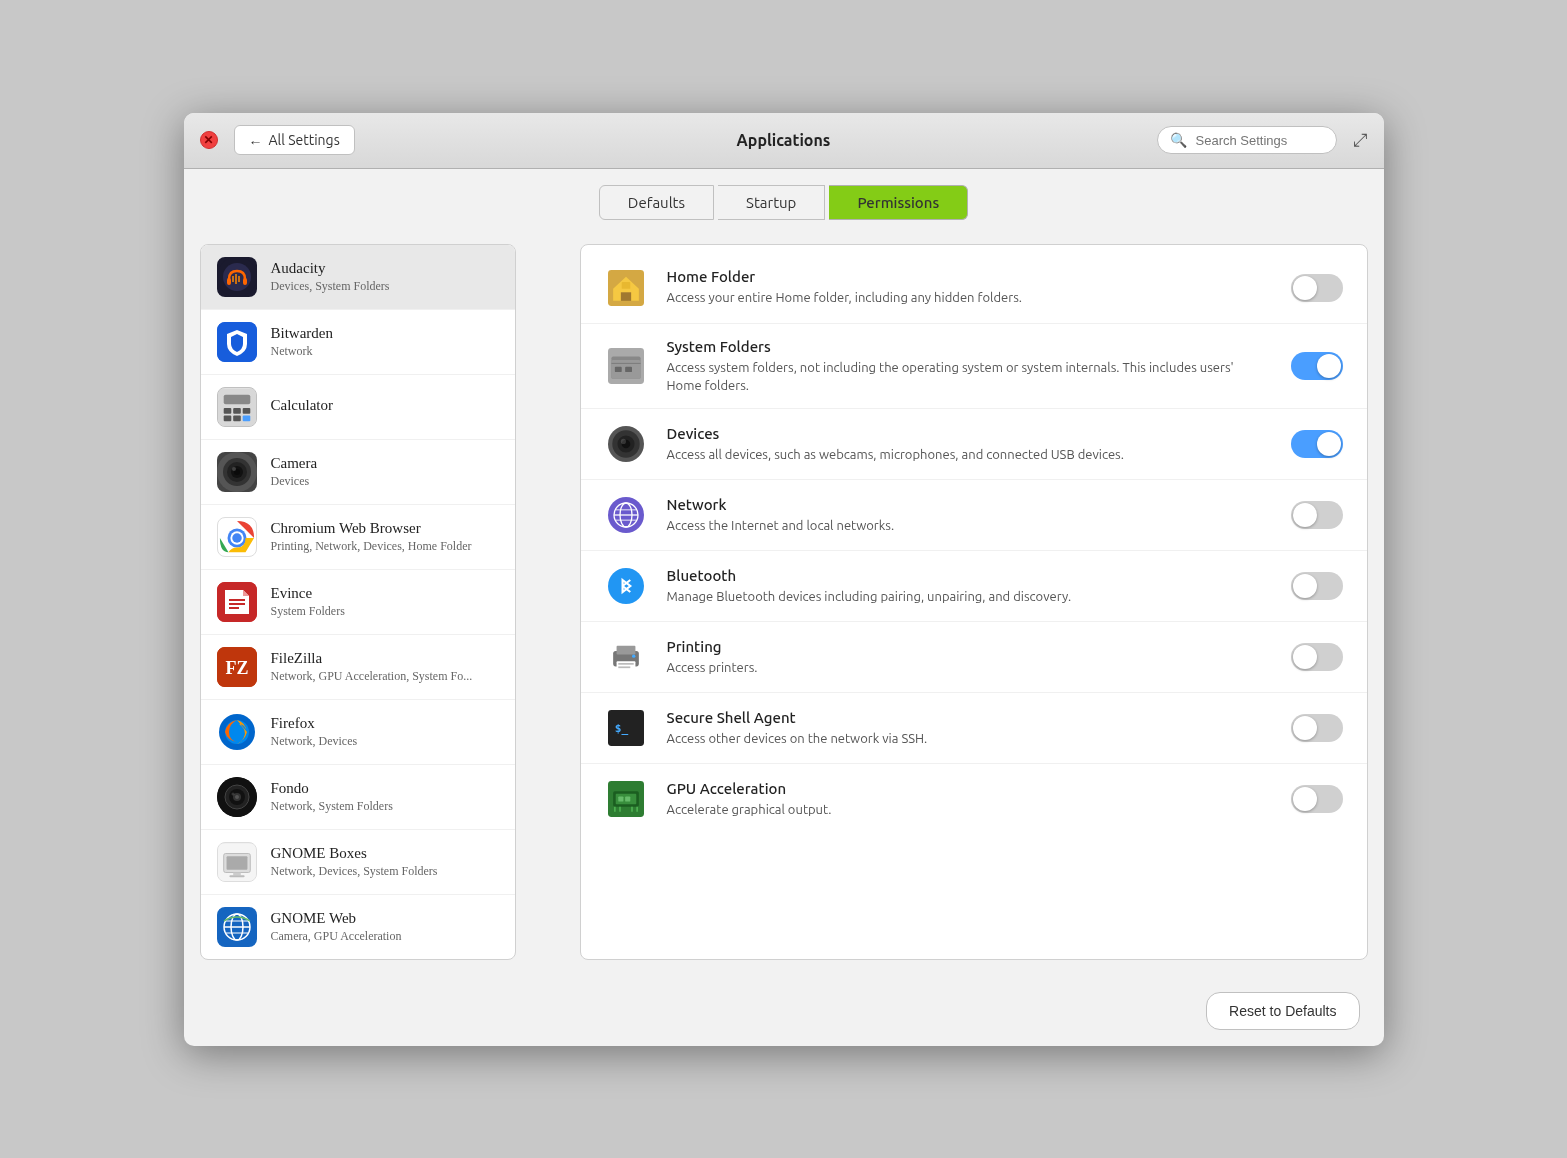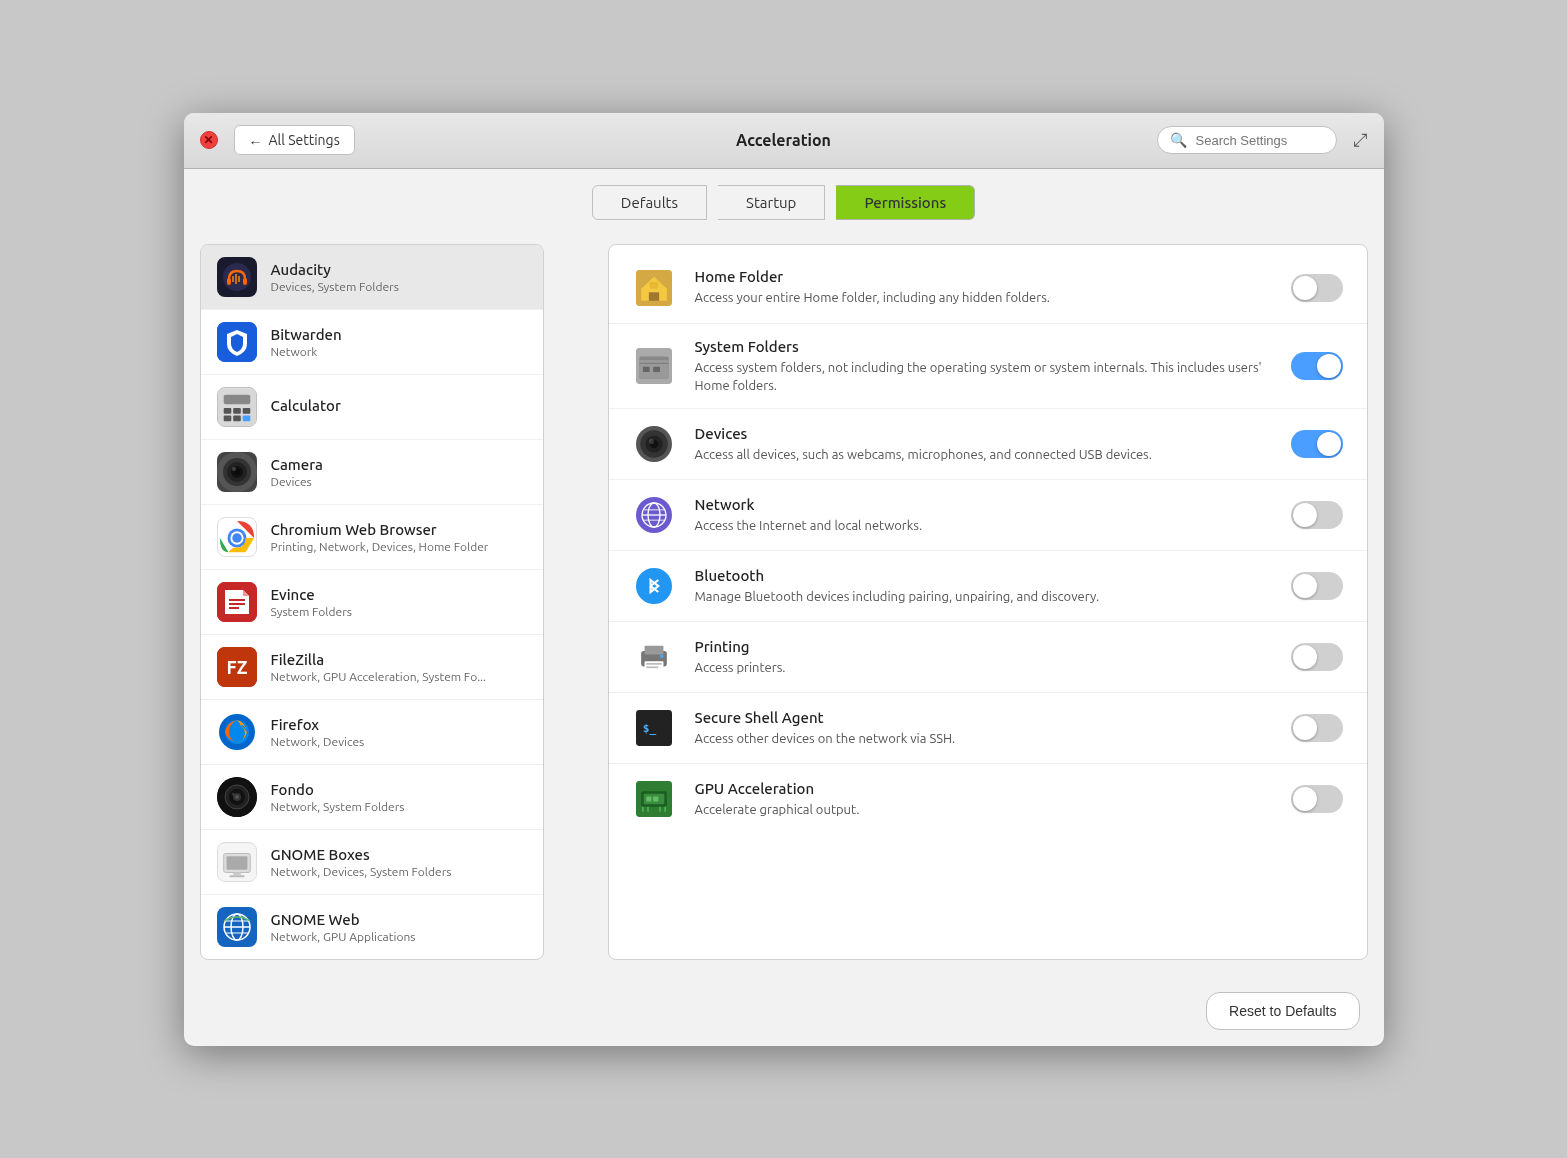--- a/index.html
+++ b/index.html
@@ -87,21 +87,21 @@
     .expand-btn {
       margin-left: 16px;
       font-size: 18px;
       color: #555;
       cursor: pointer;
     }
     .tab-bar {
       display: flex;
       justify-content: center;
       padding: 16px 0 8px;
-      gap: 11px;
+      gap: 4px;
     }
     .tab {
       padding: 8px 28px;
       font-size: 15px;
       cursor: pointer;
       border: 1px solid #c0c0c0;
       background: #f2f2f2;
       color: #333;
     }
     .tab:first-child { border-radius: 6px 0 0 6px; }
@@ -112,26 +112,27 @@
       border-color: #b0b0b0;
     }
     .tab:not(:first-child) { border-left: none; }
     .content {
       display: flex;
       flex: 1;
       padding: 16px;
       gap: 16px;
     }
     .app-list {
-      width: 344px;
+      width: 316px;
       background: white;
       border: 1px solid #d0d0d0;
       border-radius: 8px;
       overflow-y: auto;
       flex-shrink: 0;
+      font-family: Liberation Serif, serif;
     }
     .app-item {
       display: flex;
       align-items: center;
       padding: 12px 16px;
       gap: 14px;
       cursor: pointer;
       border-bottom: 1px solid #f0f0f0;
     }
     .app-item:last-child { border-bottom: none; }
@@ -221,21 +222,21 @@
 <body>
 
 <div class="window">
 
   <div class="titlebar">
     <div class="close-btn">✕</div>
     <div class="back-btn">
       <span class="arrow">←</span>
       <span>All Settings</span>
     </div>
-    <div class="titlebar-title">Acceleration</div>
+    <div class="titlebar-title">Applications</div>
     <div class="search-box">
       <span class="search-icon">🔍</span>
       <input class="search-input" type="text" placeholder="Search Settings" style="">
     </div>
     <div class="expand-btn">⤢</div>
   </div>
 
   <div class="tab-bar">
     <div class="tab">Defaults</div>
     <div class="tab">Startup</div>
@@ -422,21 +423,21 @@
             <ellipse cx="20" cy="20" rx="6" ry="13" fill="none" stroke="white" stroke-width="1.5"></ellipse>
             <line x1="7" y1="20" x2="33" y2="20" stroke="white" stroke-width="1.5"></line>
             <line x1="9" y1="14" x2="31" y2="14" stroke="white" stroke-width="1"></line>
             <line x1="9" y1="26" x2="31" y2="26" stroke="white" stroke-width="1"></line>
 
             <path d="M7 14 Q13 10 20 10 Q27 10 33 14" stroke="#66bb6a" stroke-width="1.5" fill="none"></path>
           </svg>
         </div>
         <div class="app-info">
           <span class="app-name">GNOME Web</span>
-          <span class="app-subtitle">Network, GPU Applications</span>
+          <span class="app-subtitle">Camera, GPU Acceleration</span>
         </div>
       </div>
 
     </div>
 
     <div class="permissions-panel">
 
       <div class="permission-item">
         <div class="perm-icon">
           <svg viewBox="0 0 42 42" width="42" height="42">

